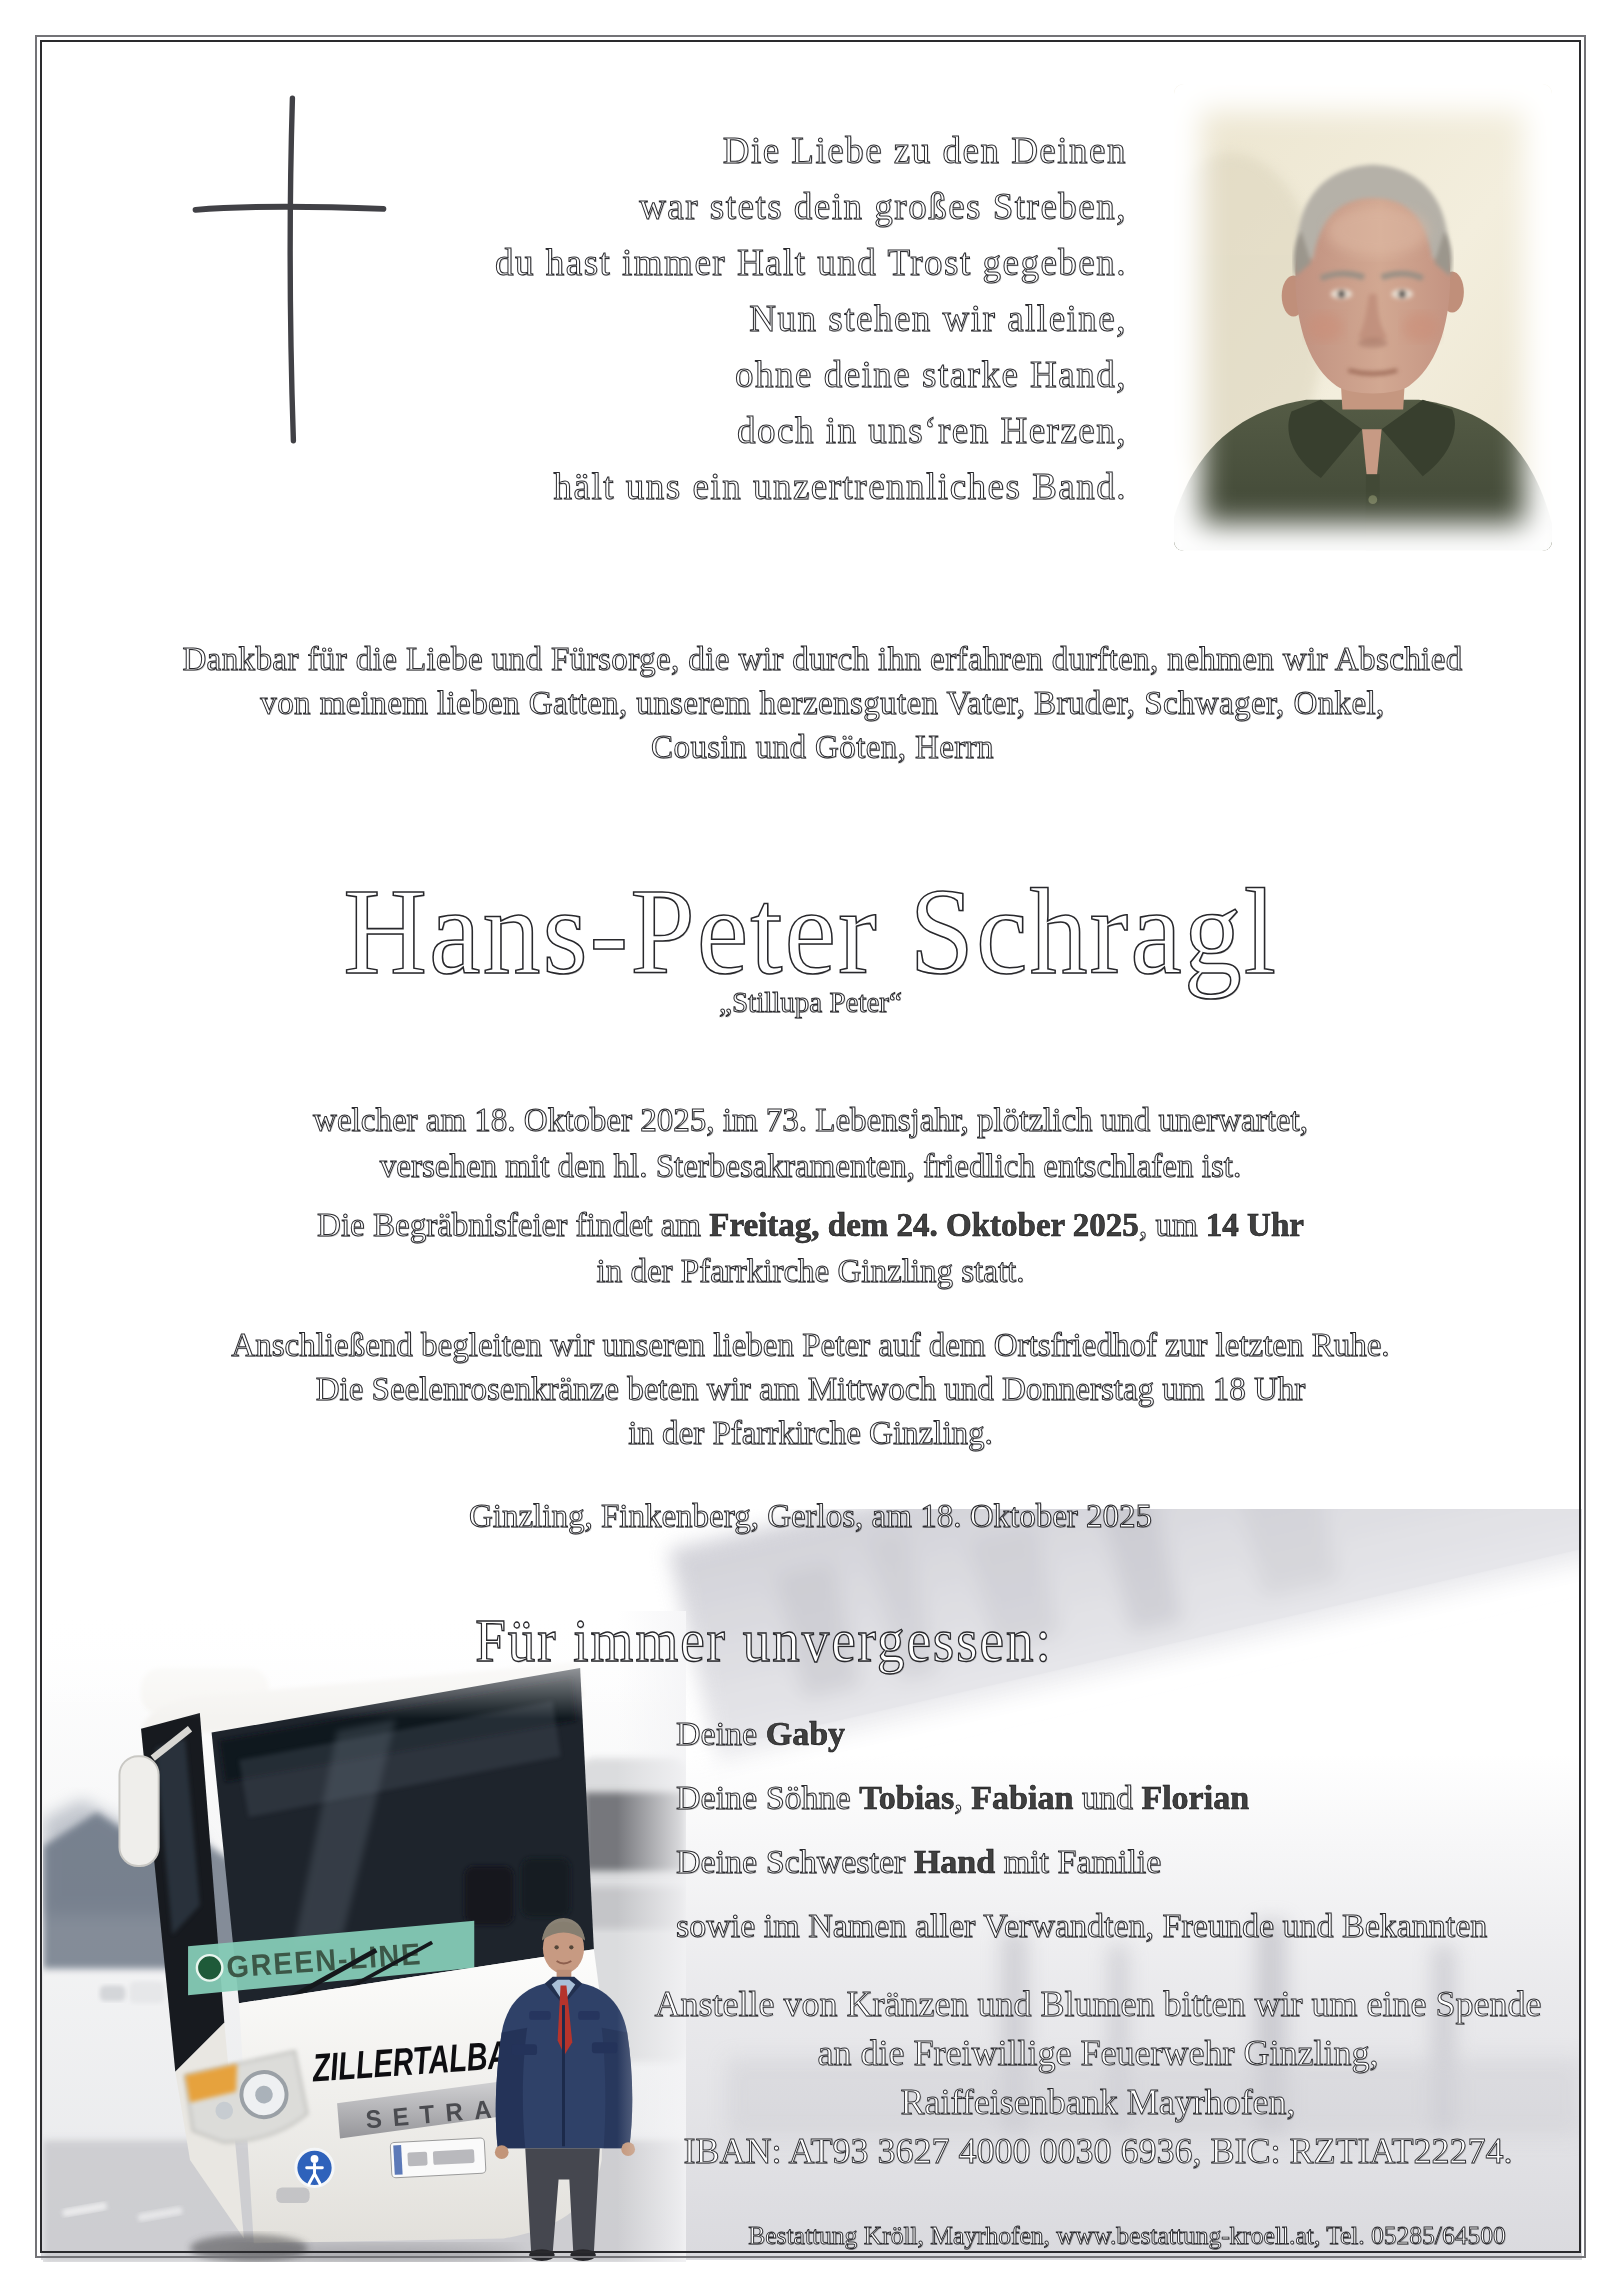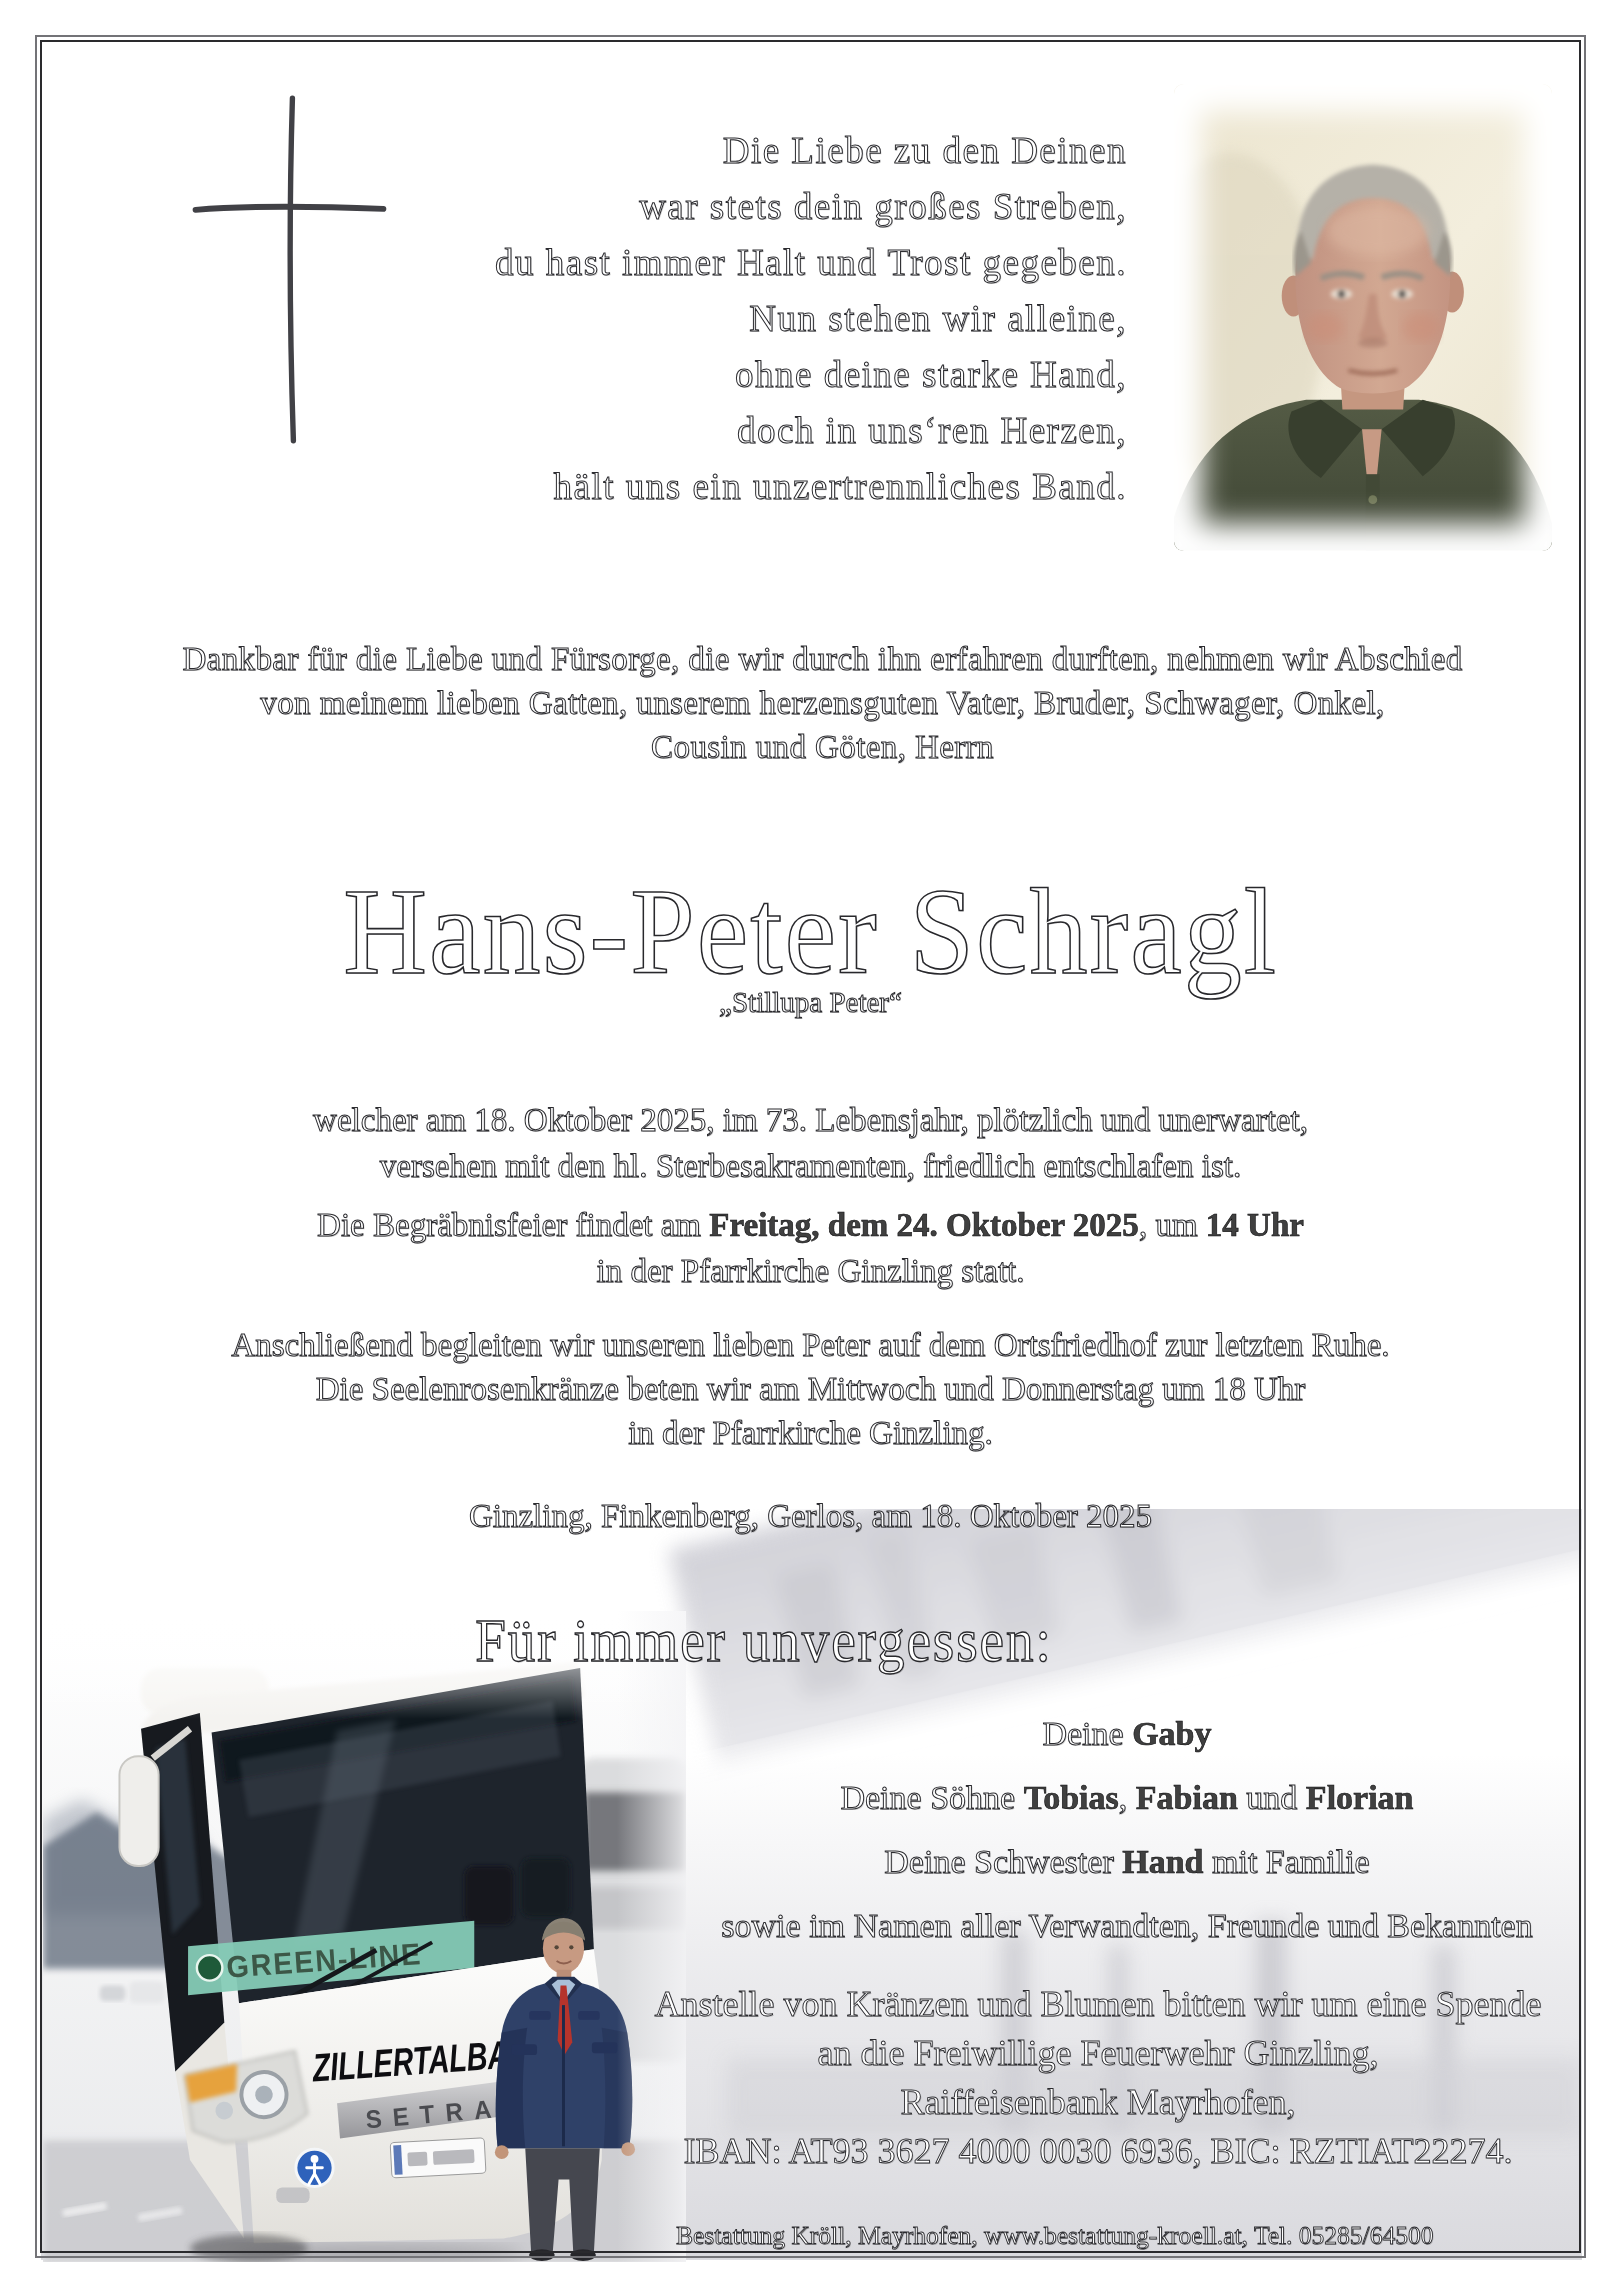--- a/index.html
+++ b/index.html
@@ -20,23 +20,23 @@
   .intro{top:637px;font-size:33px;line-height:44px;letter-spacing:0.4px;padding-left:24px;}
   .name{top:863px;font-size:116px;letter-spacing:2px;-webkit-text-stroke:1.5px #28282c;
         transform:scale(1,1.05);transform-origin:center top;}
   .nickname{top:986px;font-size:29px;}
   .passing{top:1078px;font-size:33px;line-height:46px;margin-top:19px;}
   .funeral{top:1202px;font-size:33px;line-height:46px;}
   .procession{top:1323px;font-size:33px;line-height:44px;}
   .dateline{top:1498px;font-size:33px;}
   .remember{top:1605px;left:421px;width:686px;text-align:center;font-size:55px;letter-spacing:2px;
             transform:scale(1,1.12);transform-origin:center top;-webkit-text-stroke:1.2px #28282c;}
-  .family{top:1702px;left:676px;width:902px;text-align:center;font-size:34px;line-height:64px;}
+  .family{top:1702px;left:676px;width:902px;text-align:left;font-size:34px;line-height:64px;}
   .donation{top:1980px;left:647px;width:902px;text-align:center;font-size:36px;line-height:49px;-webkit-text-stroke:0.9px #2c2c30;}
-  .footer{top:2221px;left:676px;width:902px;font-size:25.5px;-webkit-text-stroke:0.9px #2c2c30;}
+  .footer{top:2221px;left:676px;width:902px;text-align:center;font-size:25.5px;-webkit-text-stroke:0.9px #2c2c30;}
 
   .cross-wrap{left:176px;top:88px;width:225px;height:363px;z-index:10;}
   .portrait{left:1174px;top:84px;width:378px;height:467px;z-index:10;}
   .portrait::after{content:"";position:absolute;inset:0;border-radius:9.8px;
                    box-shadow:inset 0 0 29px 27.4px #ffffff;pointer-events:none;}
   .portrait svg{display:block;border-radius:9.8px;}
 
   .wash{left:41px;top:1509px;width:1541px;height:751px;z-index:2;}
   .bus{left:43px;top:1611px;width:643px;height:651px;z-index:6;}
   .bus-fade-top{position:absolute;left:0;top:0;width:100%;height:108px;z-index:7;

